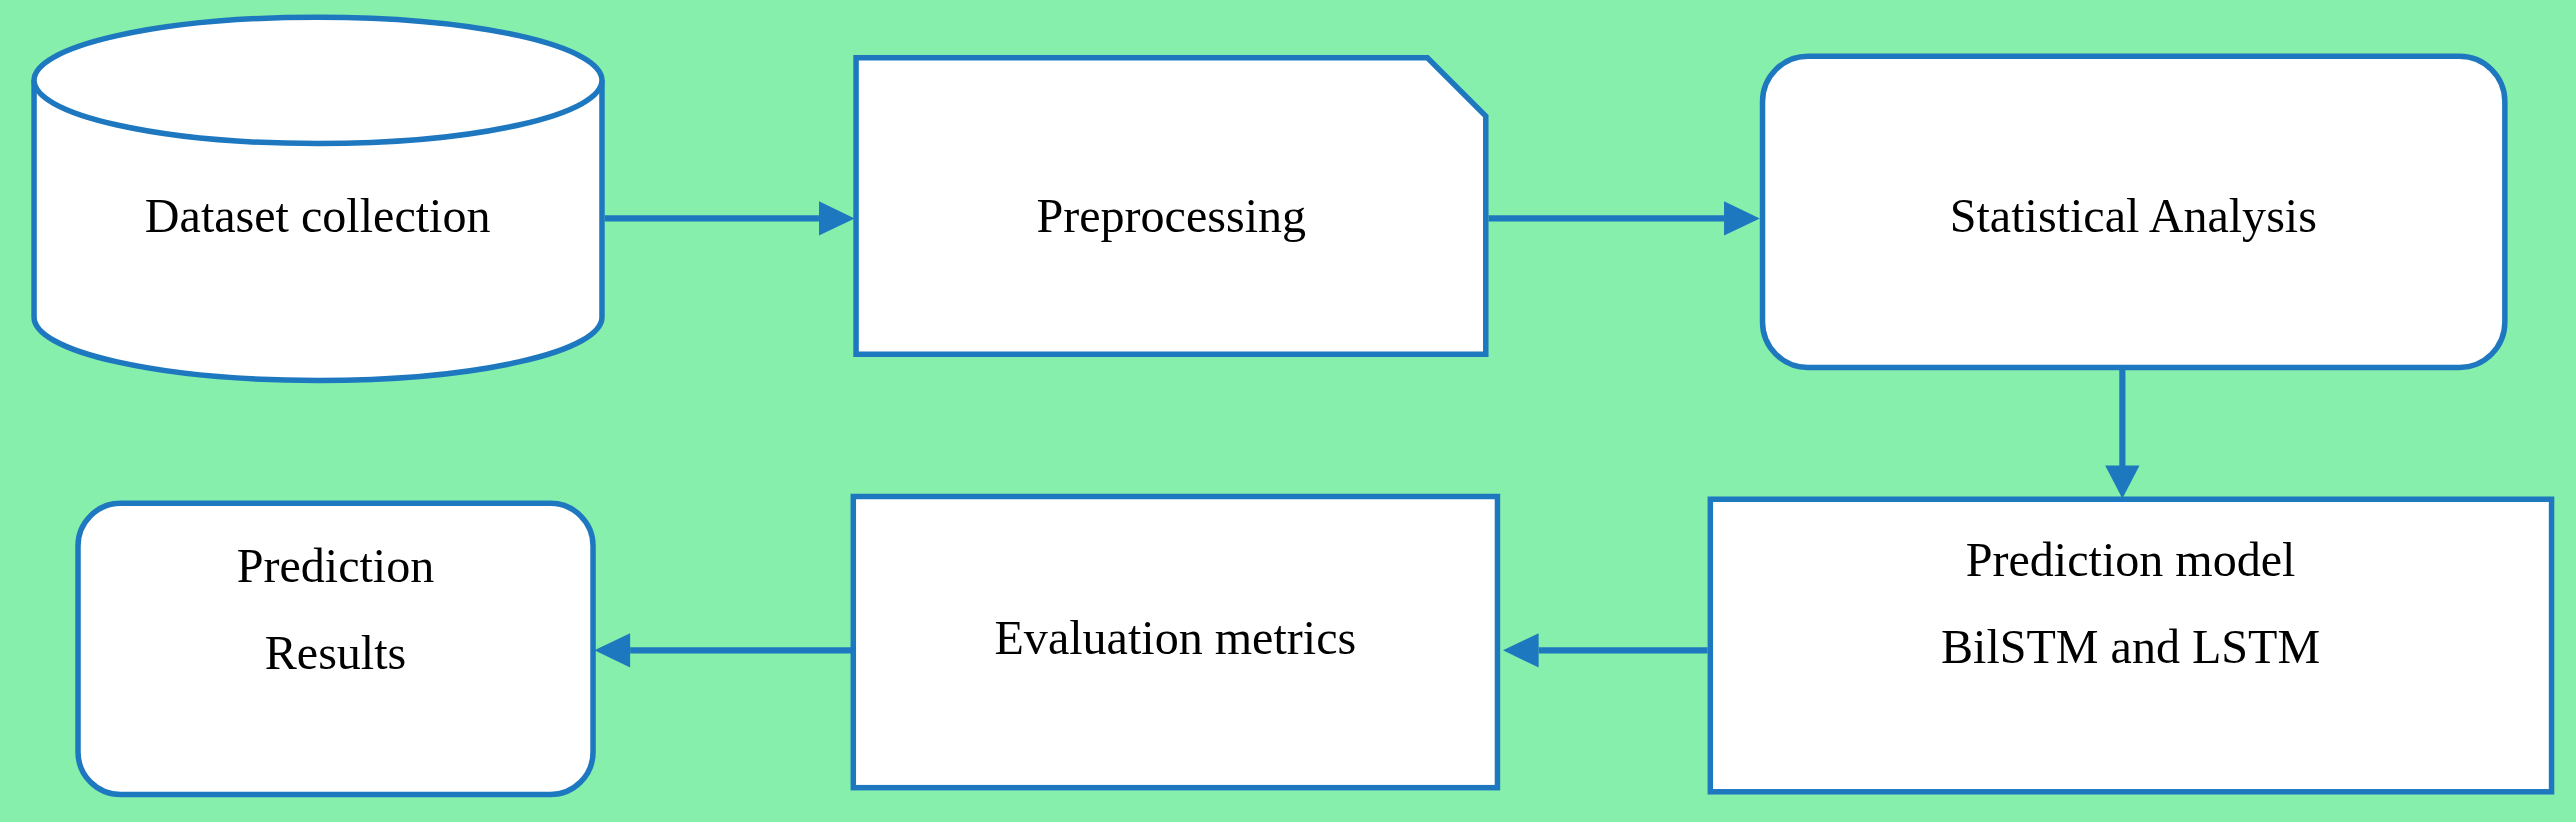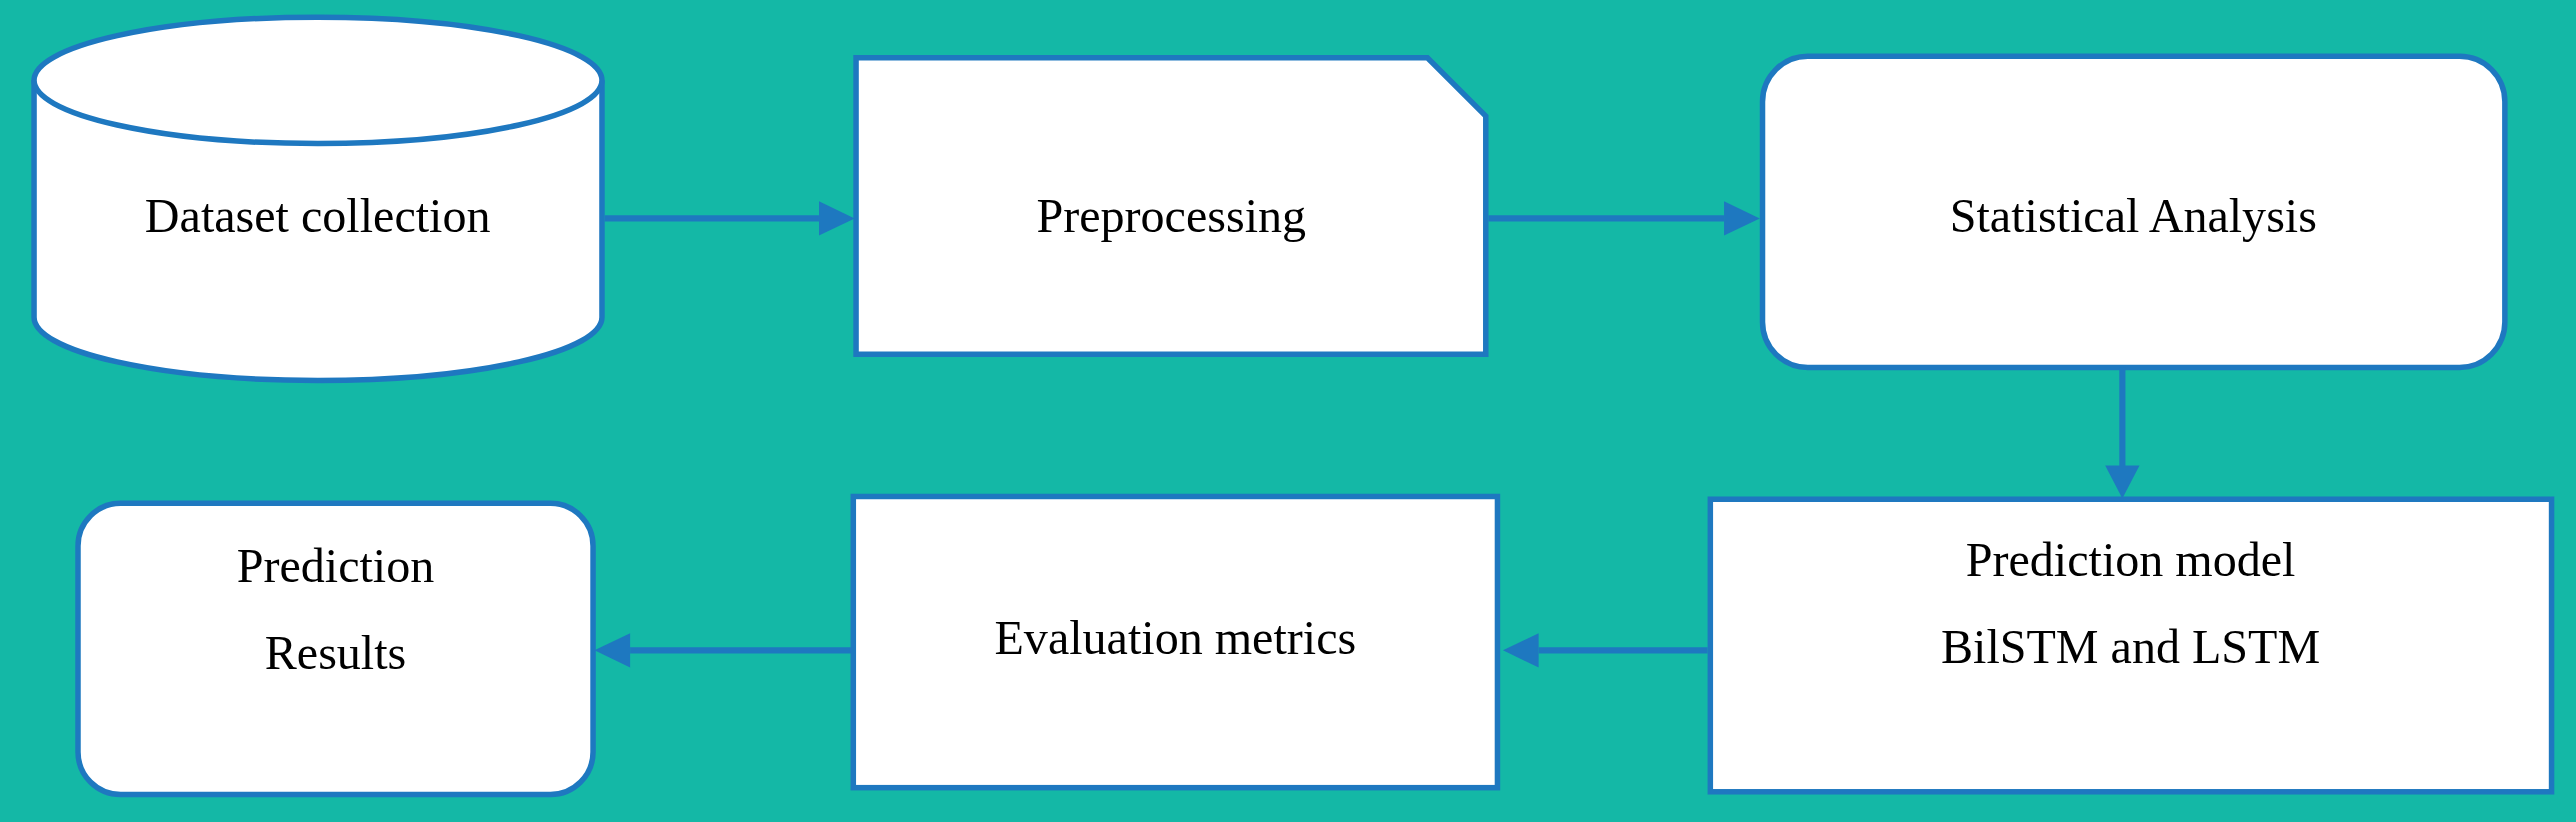--- a/index.html
+++ b/index.html
@@ -4,21 +4,21 @@
 <style>
   html, body {
     margin: 0;
     padding: 0;
     background: #ffffff;
   }
   .stage {
     position: relative;
     width: 2576px;
     height: 822px;
-    background: #14b8a6;
+    background: #86efac;
     overflow: hidden;
   }
   svg { display: block; }
   .shape {
     fill: #ffffff;
     stroke: #1e78c0;
     stroke-width: 8;
   }
   .arrow-line {
     stroke: #1e78c0;

